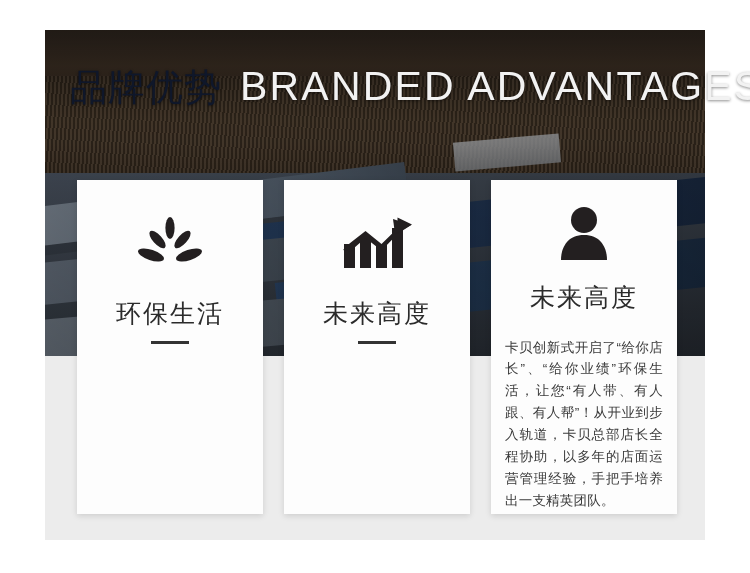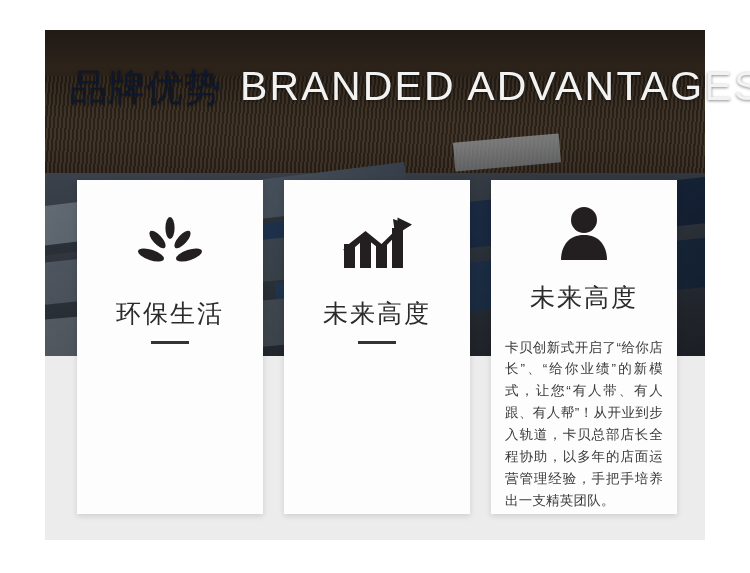--- a/index.html
+++ b/index.html
@@ -189,17 +189,17 @@
       <div class="card-icon">
         <svg width="58" height="56" viewBox="0 0 58 56" aria-hidden="true">
           <g fill="#231f20">
             <circle cx="29" cy="14" r="13"></circle>
             <path d="M29 29 C12 29 6 42 6 54 L52 54 C52 42 46 29 29 29 Z"></path>
           </g>
         </svg>
       </div>
       <div class="card-title">未来高度</div>
       <div class="card-rule"></div>
-      <div class="card-body">卡贝创新式开启了“给你店长”、“给你业绩”的新模式，让您“有人带、有人跟、有人帮”！从开业到步入轨道，卡贝总部店长全程协助，以多年的店面运营管理经验，手把手培养出一支精英团队。</div>
+      <div class="card-body">卡贝创新式开启了“给你店长”、“给你业绩”环保生活，让您“有人带、有人跟、有人帮”！从开业到步入轨道，卡贝总部店长全程协助，以多年的店面运营管理经验，手把手培养出一支精英团队。</div>
     </div>
 
   </div>
 </div>
 
 </body></html>

